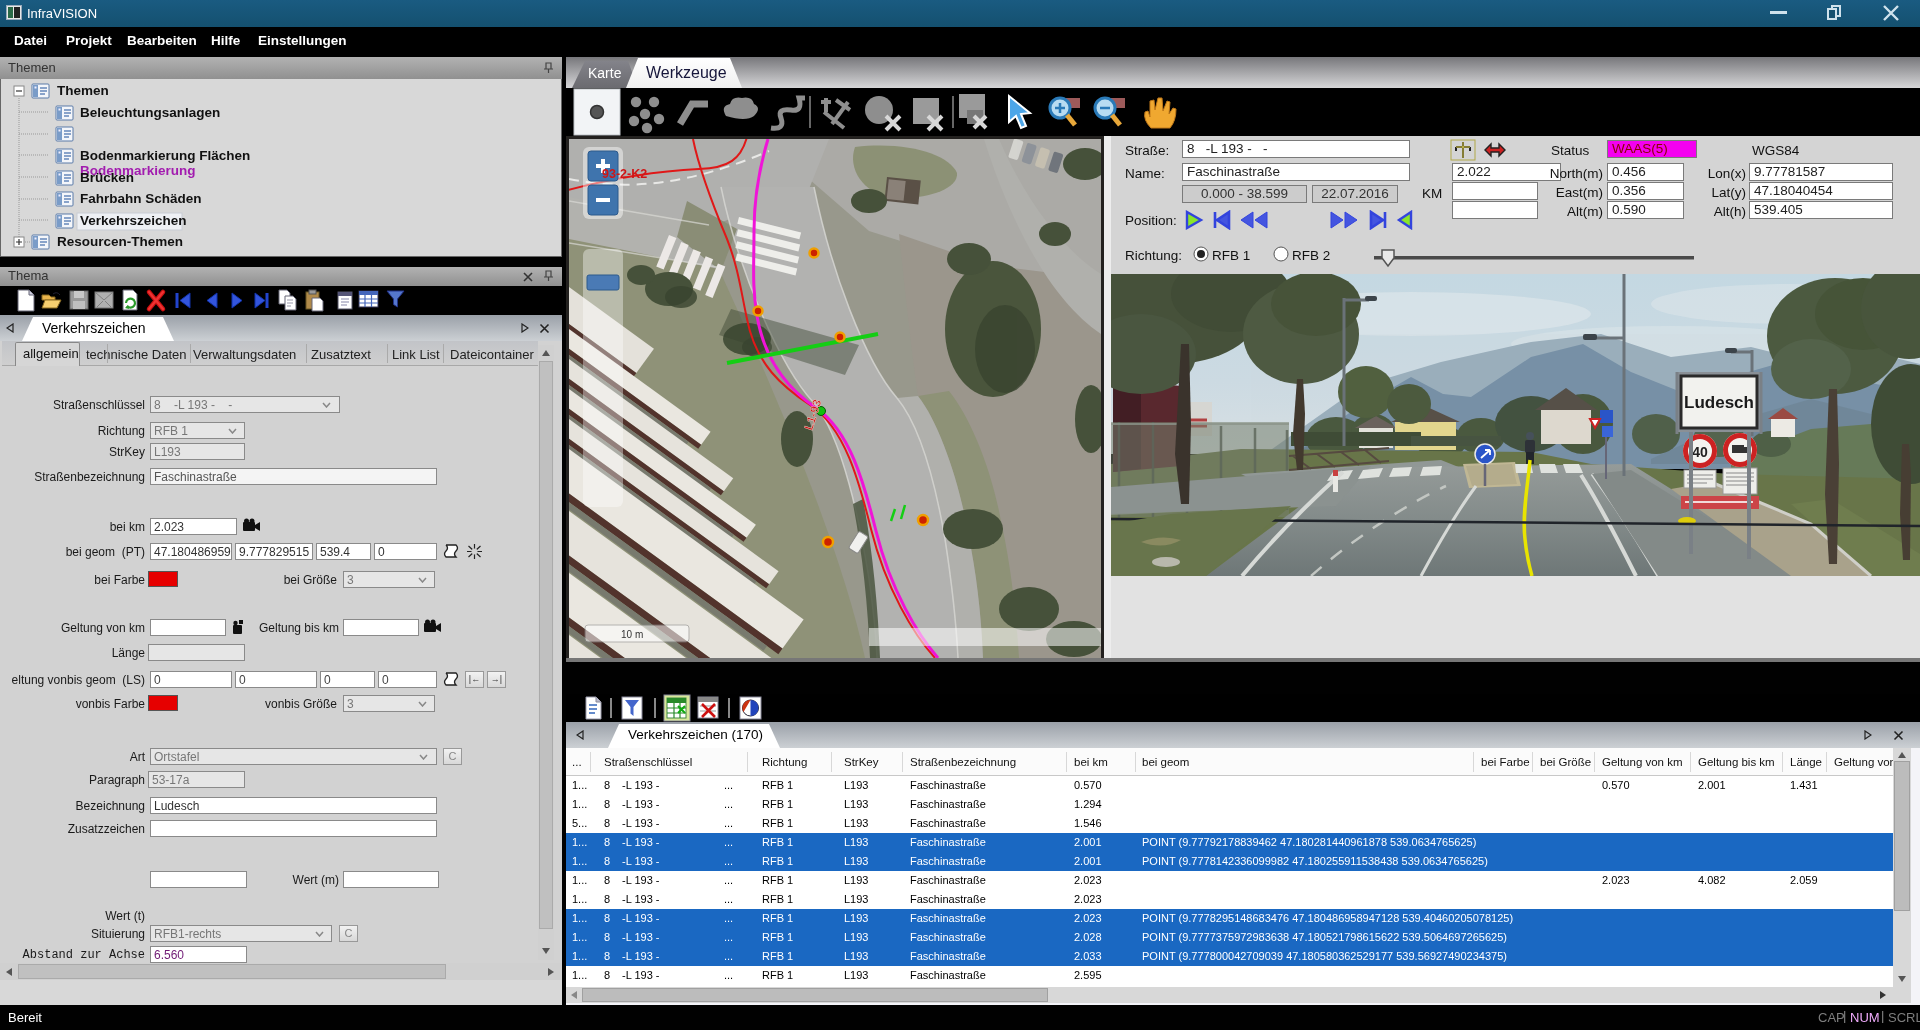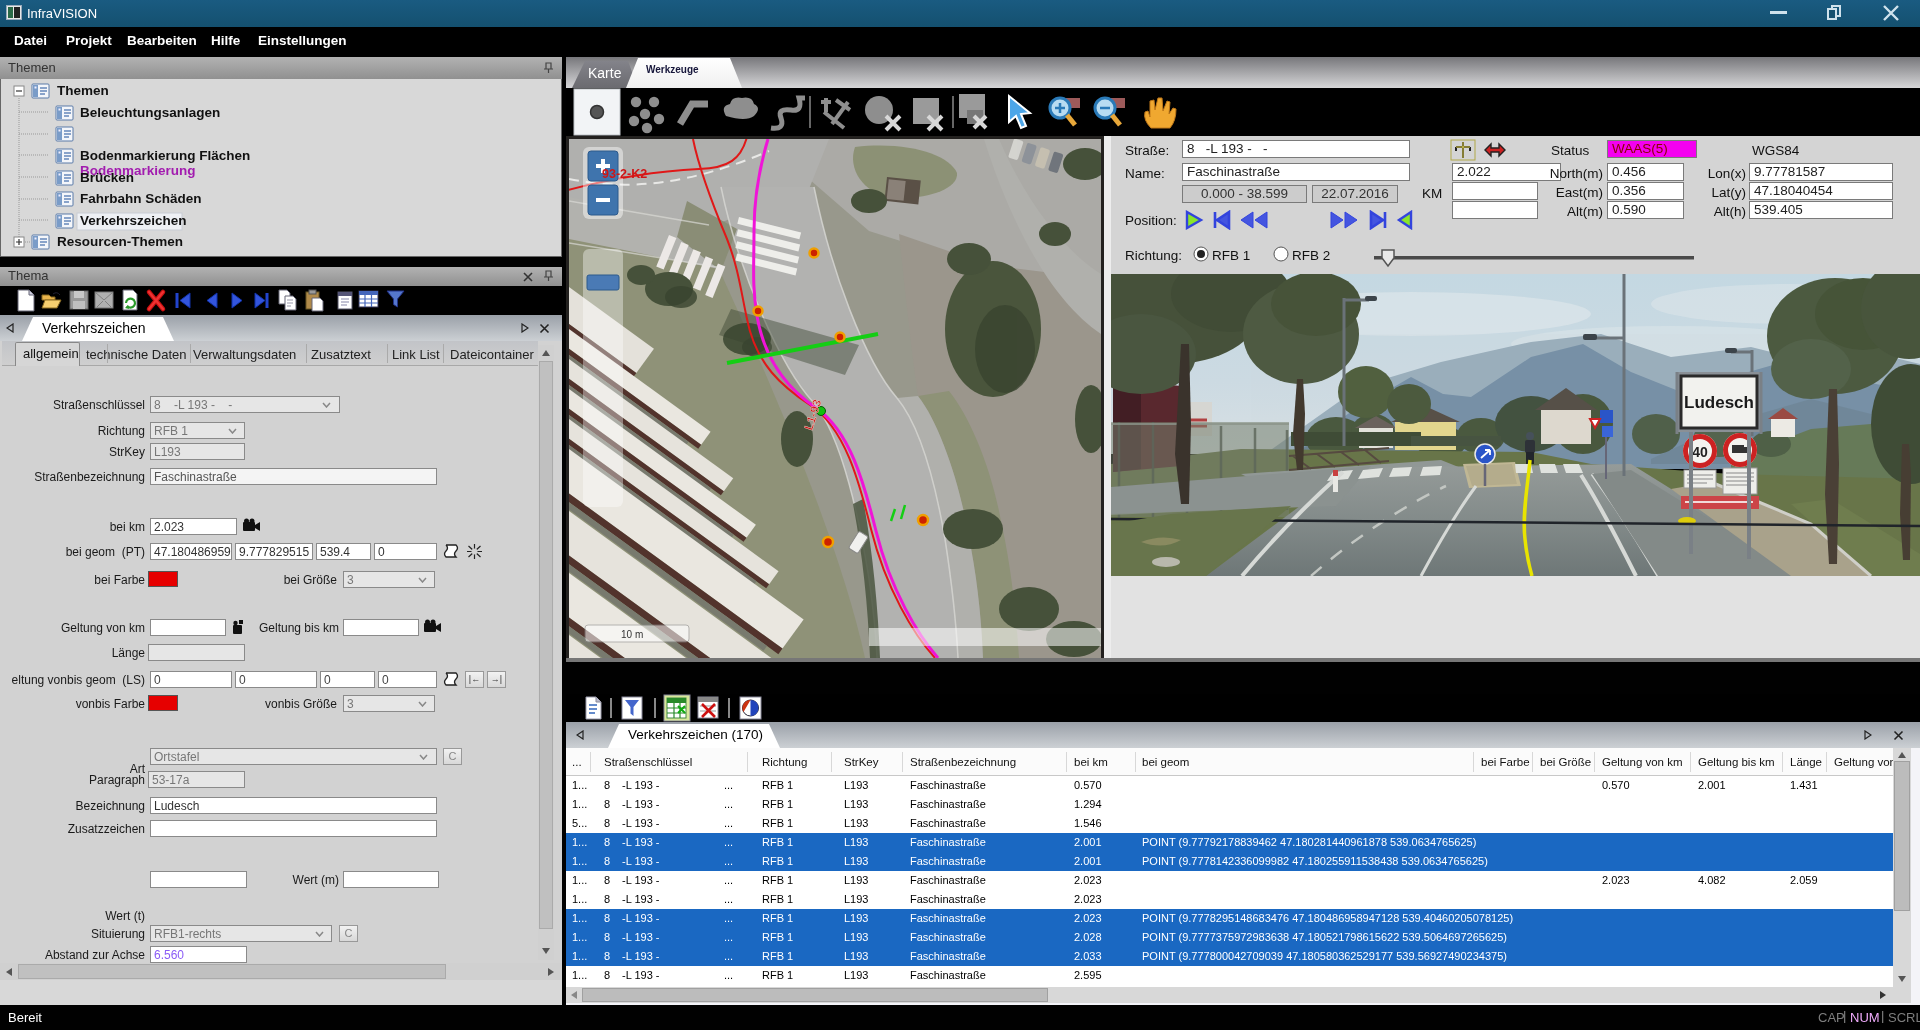--- a/index.html
+++ b/index.html
@@ -279,21 +279,21 @@
       </svg>
   <div class="cbtn" style="left:463px;top:305px;width:19px;color:#333;font-size:9px;">|←</div>
   <div class="cbtn" style="left:485px;top:305px;width:19px;color:#333;font-size:9px;">→|</div>
   <div class="fl" style="left:0;top:331px;width:143px;">vonbis Farbe</div>
   <div class="abs" style="left:146px;top:329px;width:30px;height:16px;background:#e60000;border:1px solid #555;"></div>
   <div class="fl" style="left:200px;top:331px;width:135px;">vonbis Größe</div>
   <div class="fi fg" style="left:341px;top:329px;width:92px;">3</div>
   <svg class="dd" style="left:416px;top:335px;" viewBox="0 0 9 6">
         <path d="M1 1 L4.5 5 L8 1" stroke="#888" stroke-width="1.5" fill="none"></path>
       </svg>
-  <div class="fl" style="left:0;top:396px;width:143px;">Art</div>
+  <div class="fl" style="left:0;top:384px;width:143px;">Art</div>
   <div class="fi fg" style="left:148px;top:382px;width:287px;">Ortstafel</div>
   <svg class="dd" style="left:417px;top:388px;" viewBox="0 0 9 6">
         <path d="M1 1 L4.5 5 L8 1" stroke="#888" stroke-width="1.5" fill="none"></path>
       </svg>
   <div class="cbtn" style="left:441px;top:382px;">C</div>
   <div class="fl" style="left:0;top:407px;width:143px;">Paragraph</div>
   <div class="fi fg" style="left:146px;top:405px;width:97px;">53-17a</div>
   <div class="fl" style="left:0;top:433px;width:143px;">Bezeichnung</div>
   <div class="fi" style="left:148px;top:431px;width:287px;color:#333;">Ludesch</div>
   <div class="fl" style="left:0;top:456px;width:143px;">Zusatzzeichen</div>
@@ -301,22 +301,22 @@
   <div class="fl" style="left:0;top:507px;width:143px;margin-top:36px;">Wert (t)</div>
   <div class="fi" style="left:148px;top:505px;width:97px;"></div>
   <div class="fl" style="left:200px;top:507px;width:137px;">Wert (m)</div>
   <div class="fi" style="left:341px;top:505px;width:96px;"></div>
   <div class="fl" style="left:0;top:561px;width:143px;">Situierung</div>
   <div class="fi fg" style="left:148px;top:559px;width:182px;">RFB1-rechts</div>
   <svg class="dd" style="left:313px;top:565px;" viewBox="0 0 9 6">
         <path d="M1 1 L4.5 5 L8 1" stroke="#888" stroke-width="1.5" fill="none"></path>
       </svg>
   <div class="cbtn" style="left:337px;top:559px;">C</div>
-  <div class="fl" style="left:0;top:582px;width:143px;">Abstand zur Achse</div>
-  <div class="fi" style="left:148px;top:580px;width:97px;color:#8b5cf6;">6.560</div>
+  <div class="fl" style="left:0;top:582px;width:143px;font-family:Liberation Mono, monospace;">Abstand zur Achse</div>
+  <div class="fi" style="left:148px;top:580px;width:97px;color:#701a75;">6.560</div>
 </div>
 
 <div class="abs" style="left:538px;top:345px;width:16px;height:615px;background:#d0d0d0;">
   <svg class="abs" style="left:4px;top:5px;" width="8" height="6" viewBox="0 0 8 6">
         <path d="M4 0 L8 6 L0 6 z" fill="#555"></path>
       </svg>
   <div class="abs" style="left:1px;top:16px;width:14px;height:568px;background:#c0c0c0;border:1px solid #aaa;"></div>
   <svg class="abs" style="left:4px;top:603px;" width="8" height="6" viewBox="0 0 8 6">
         <path d="M0 0 L8 0 L4 6 z" fill="#555"></path>
       </svg>
@@ -330,21 +330,21 @@
   <svg class="abs" style="left:548px;top:5px;" width="6" height="8" viewBox="0 0 6 8">
         <path d="M0 0 L6 4 L0 8 z" fill="#555"></path>
       </svg>
 </div>
 <div class="abs" style="left:0;top:980px;width:562px;height:25px;background:#d8d8d8;"></div>
 
 <div class="abs" style="left:566px;top:57px;width:1354px;height:31px;background:linear-gradient(#77777b,#d6d6d8);" id="maptabrow">
   <div class="abs" style="left:6px;top:4px;width:66px;height:27px;background:linear-gradient(#83838a,#6b6b70);clip-path:polygon(13px 0, 56px 0, 66px 27px, 0 27px);"></div>
   <div class="abs" style="left:22px;top:8px;font-size:14px;color:#fff;">Karte</div>
   <div class="abs" style="left:60px;top:1px;width:116px;height:30px;background:linear-gradient(#ffffff,#f0f0f0);clip-path:polygon(12px 0, 104px 0, 116px 30px, 0 30px);"></div>
-  <div class="abs" style="left:80px;top:7px;font-size:10px;color:#16163a;font-weight:bold;">Werkzeuge</div>
+  <div class="abs" style="left:80px;top:7px;font-size:16px;color:#16163a;font-weight:normal;">Werkzeuge</div>
 </div>
 <div class="abs" style="left:566px;top:88px;width:1354px;height:48px;background:#000;" id="maptoolbar">
   <svg class="abs" style="left:0;top:0;" width="1354" height="48" viewBox="0 0 1354 48">
     <rect x="8" y="1" width="46" height="46" fill="#f2f4f6" stroke="#c0c4c8"></rect>
     <circle cx="31" cy="24" r="6.5" fill="#555" stroke="#333" stroke-width="1.5"></circle>
     <g fill="#8e8e8e">
       <circle cx="70" cy="14" r="5.2"></circle>
           <circle cx="88" cy="14" r="5.2"></circle>
           <circle cx="79" cy="26" r="5.2"></circle>
           <circle cx="93" cy="31" r="5.2"></circle>

